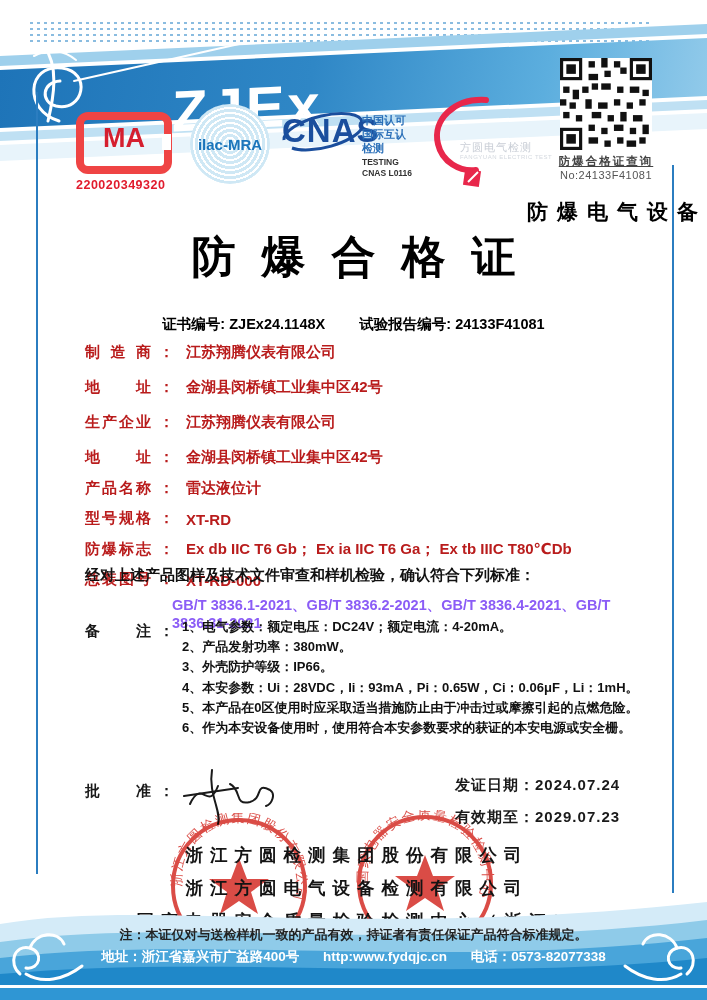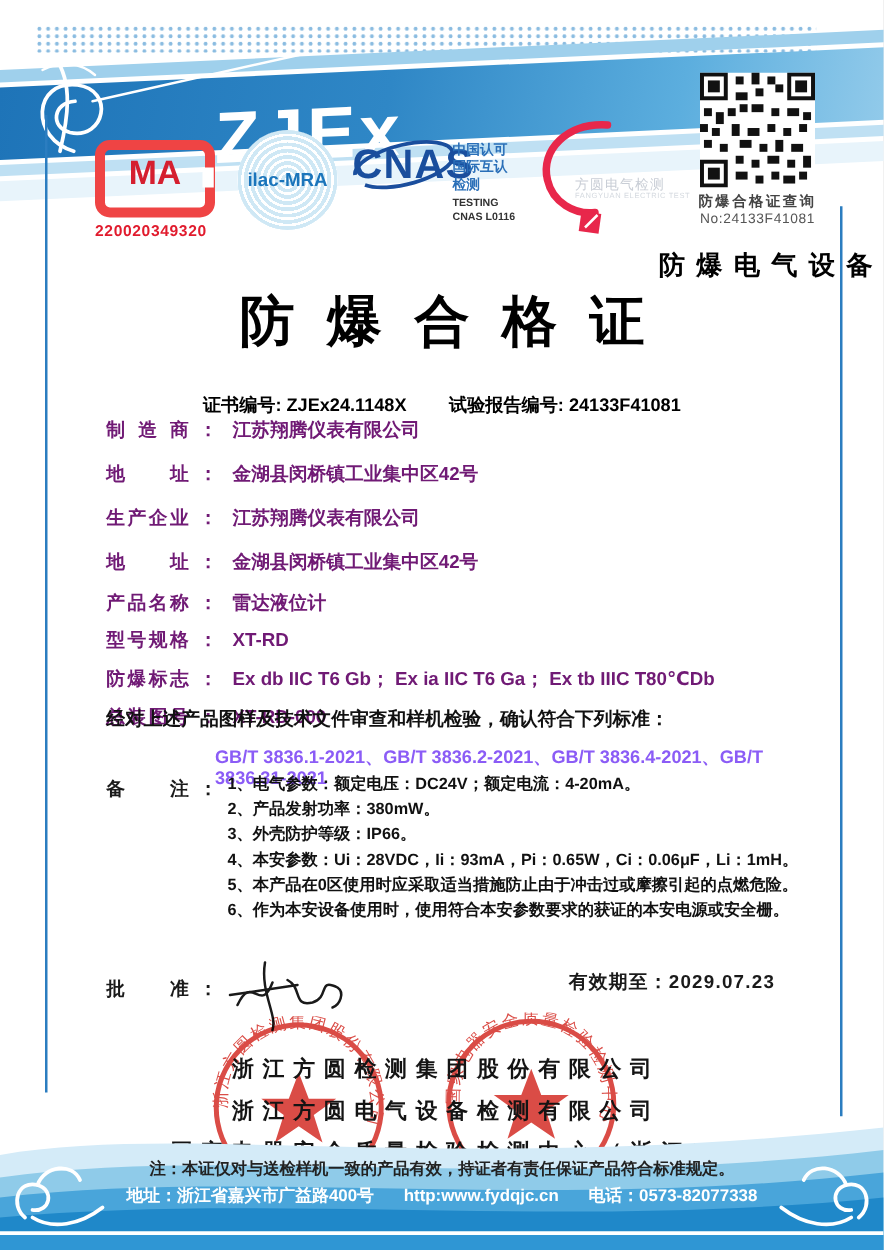--- a/index.html
+++ b/index.html
@@ -34,30 +34,30 @@
   .ilac span{font-size:15px;font-weight:800;color:#1b75bb;}
   .cnas{position:absolute;left:282px;top:112px;width:150px;}
   .cnas .word{position:relative;font-size:33px;font-weight:800;color:#1a4e9d;letter-spacing:1px;}
   .cnas svg{position:absolute;left:-4px;top:-6px;}
   .cnas-txt{position:absolute;left:80px;top:2px;line-height:1.25;font-size:11px;font-weight:700;color:#2a6fb8;white-space:nowrap;}
   .cnas-sub{margin-top:2px;font-size:8.5px;font-weight:700;color:#333;line-height:1.3;}
   .fy{position:absolute;left:424px;top:92px;width:120px;height:105px;}
   .fy .t1{position:absolute;left:36px;top:48px;font-size:11px;color:#c9ced6;letter-spacing:1px;white-space:nowrap;}
   .fy .t2{position:absolute;left:36px;top:62px;font-size:6px;color:#d4d9df;letter-spacing:.5px;white-space:nowrap;}
   .qr{position:absolute;left:556px;top:58px;width:100px;text-align:center;}
-  .qr .cap{margin-top:4px;font-size:11.5px;font-weight:700;color:#444;letter-spacing:2px;white-space:nowrap;}
+  .qr .cap{margin-top:4px;font-size:11.5px;font-weight:700;color:#444;letter-spacing:2px;white-space:nowrap;text-decoration:underline;}
   .qr .no{font-size:11px;color:#555;letter-spacing:.5px;}
   
   .cat{position:absolute;left:0;right:0;top:198px;text-align:right;font-size:21px;font-weight:800;letter-spacing:9px;text-indent:9px;color:#000;}
   .maintitle{position:absolute;left:0;right:0;top:228px;text-align:center;font-size:44px;font-weight:800;letter-spacing:26px;text-indent:26px;color:#000;}
   .certline{position:absolute;left:0;right:0;top:295px;text-align:center;font-size:14.5px;font-weight:700;color:#000;margin-top:20px;}
   .certline .gap{display:inline-block;width:26px;}
   
   .fields{position:absolute;left:85px;top:327px;width:545px;}
-  .frow{display:flex;align-items:center;height:30.5px;font-size:15px;font-weight:600;color:#701a75;}
+  .frow{display:flex;align-items:flex-end;height:30.5px;font-size:15px;font-weight:600;color:#b91c1c;}
   .frow.tall{height:35px;}
   .flabel{display:inline-block;width:66px;text-align:justify;text-align-last:justify;}
   .fcolon{margin:0 12px 0 8px;}
   .fvalue{flex:1;}
   .statement{position:absolute;left:85px;top:566px;width:545px;font-size:15px;font-weight:600;color:#111;}
   .standards{position:absolute;left:172px;top:596px;width:470px;font-size:14.5px;font-weight:600;color:#8b5cf6;}
   .remarks-label{position:absolute;left:85px;top:622px;width:66px;text-align:justify;text-align-last:justify;font-size:15px;font-weight:600;}
   .remarks-colon{position:absolute;left:159px;top:622px;font-size:15px;font-weight:600;}
   .remarks{position:absolute;left:182px;top:617px;width:468px;font-size:13px;font-weight:600;color:#111;line-height:1.48;}
   .remarks div{margin-bottom:1px;}
@@ -275,20 +275,23 @@
   <svg class="sig" width="110" height="68" viewBox="0 0 110 68">
     <g fill="none" stroke="#1a1a1a" stroke-width="2" stroke-linecap="round">
       <path d="M12,44 C24,18 30,52 40,26"></path>
       <path d="M6,36 L60,28"></path>
       <path d="M34,10 C30,34 44,52 40,64"></path>
       <path d="M52,24 C64,30 56,46 72,42 C86,38 76,22 92,30 C98,34 94,44 88,46"></path>
     </g>
   </svg>
   <div class="dates">
     <div>
+      <span>发证日期：</span><span>2024.07.24</span>
+    </div>
+    <div>
       <span>有效期至：</span><span>2029.07.23</span>
     </div>
   </div>
 
   <svg class="stamp l" viewBox="0 0 146 146">
     <defs>
         <path id="arcL" d="M 17,82 A 58,58 0 1 1 129,82" fill="none"></path>
       </defs>
     <circle cx="73" cy="73" r="66" fill="none" stroke="#d5332c" stroke-width="4"></circle>
     <path d="M73,45 L81,66 L103,66 L85,79 L92,101 L73,88 L54,101 L61,79 L43,66 L65,66 Z" fill="#d5332c"></path>

